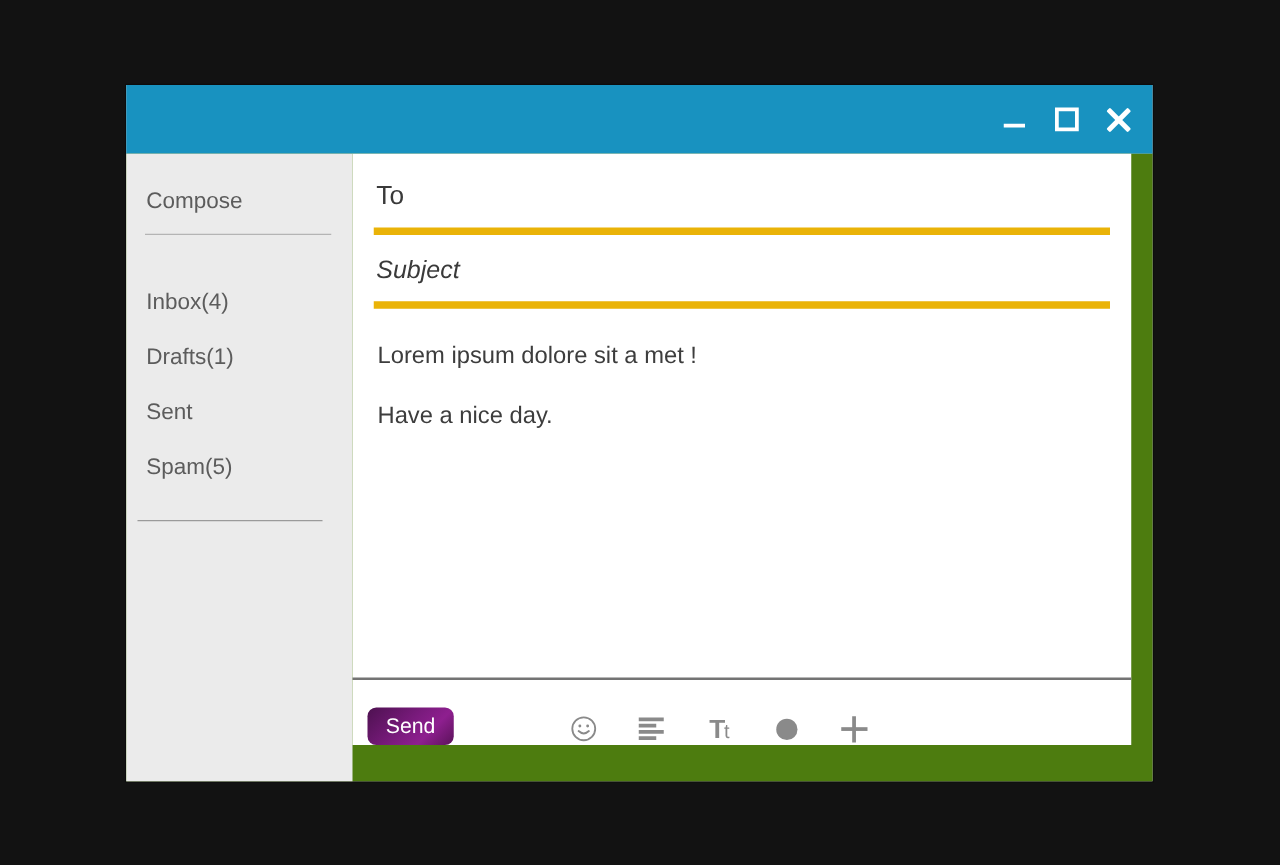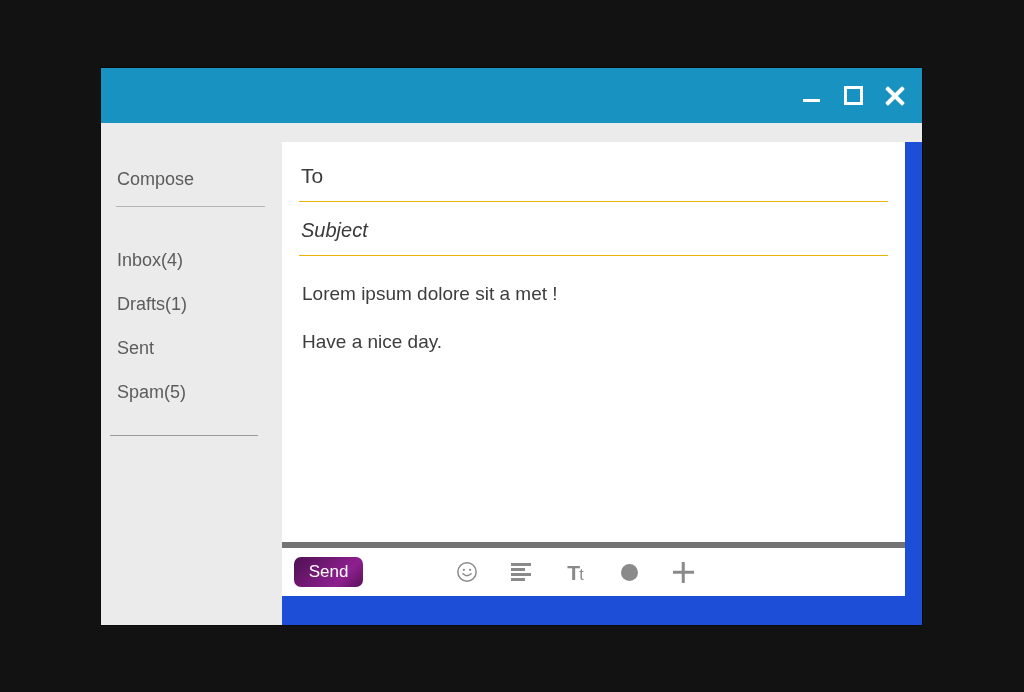--- a/index.html
+++ b/index.html
@@ -88,22 +88,21 @@
     border-radius: 1px;
   }
   .ctrl-close::before { transform: translate(-50%, -50%) rotate(45deg); }
   .ctrl-close::after  { transform: translate(-50%, -50%) rotate(-45deg); }
 
   
   .window-body {
     flex: 1 1 auto;
     display: flex;
     min-height: 0;
-    background: #1d4ed8;
-    margin-top: 19px;
+    background: #4d7c0f;
   }
 
   
   .sidebar {
     width: 181px;
     flex: 0 0 181px;
     background: #ebebeb;
     padding-top: 28px;
     display: flex;
     flex-direction: column;
@@ -148,21 +147,21 @@
     flex: 1 1 auto;
     background: #ffffff;
     display: flex;
     flex-direction: column;
     min-width: 0;
   }
 
   .fields { padding: 0 17px 0 17px; }
 
   .field {
-    border-bottom: 1px solid #eab308;
+    border-bottom: 6px solid #eab308;
   }
 
   .field-to {
     font-size: 21px;
     color: #3a3a3a;
     padding: 22px 2px 13px 2px;
     cursor: text;
   }
 
   .field-subject {
@@ -183,23 +182,23 @@
   .body-line {
     font-size: 19px;
     color: #3d3d3d;
     margin-bottom: 25px;
     line-height: 1.2;
   }
 
   
   .footer {
     flex: 0 0 54px;
-    border-top: 6px solid #737373;
-    display: flex;
-    align-items: center;
+    border-top: 2px solid #737373;
+    display: flex;
+    align-items: flex-end;
     padding-left: 12px;
   }
 
   .send-btn {
     width: 69px;
     height: 30px;
     border: none;
     border-radius: 7px;
     color: #ffffff;
     font-size: 17px;

